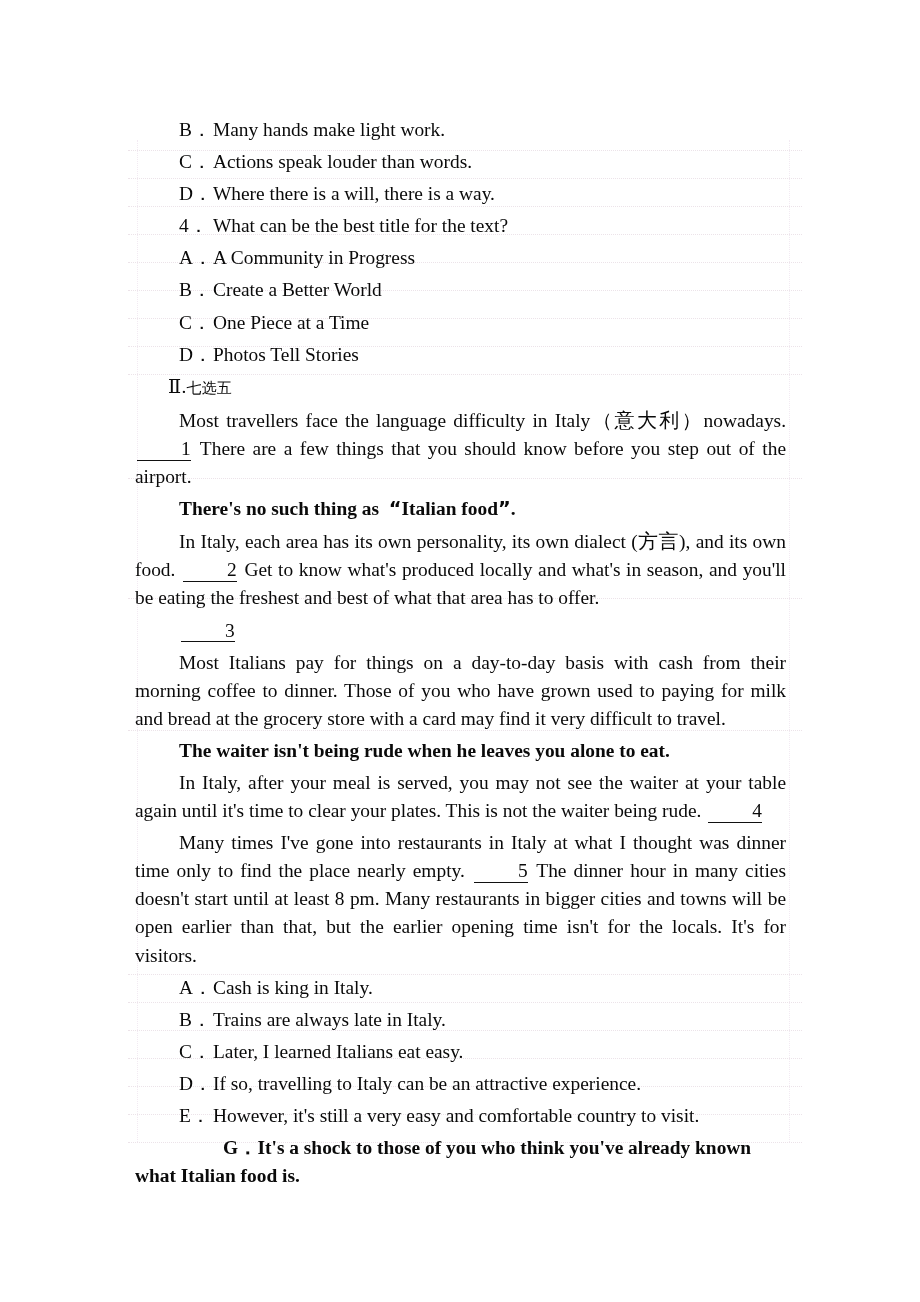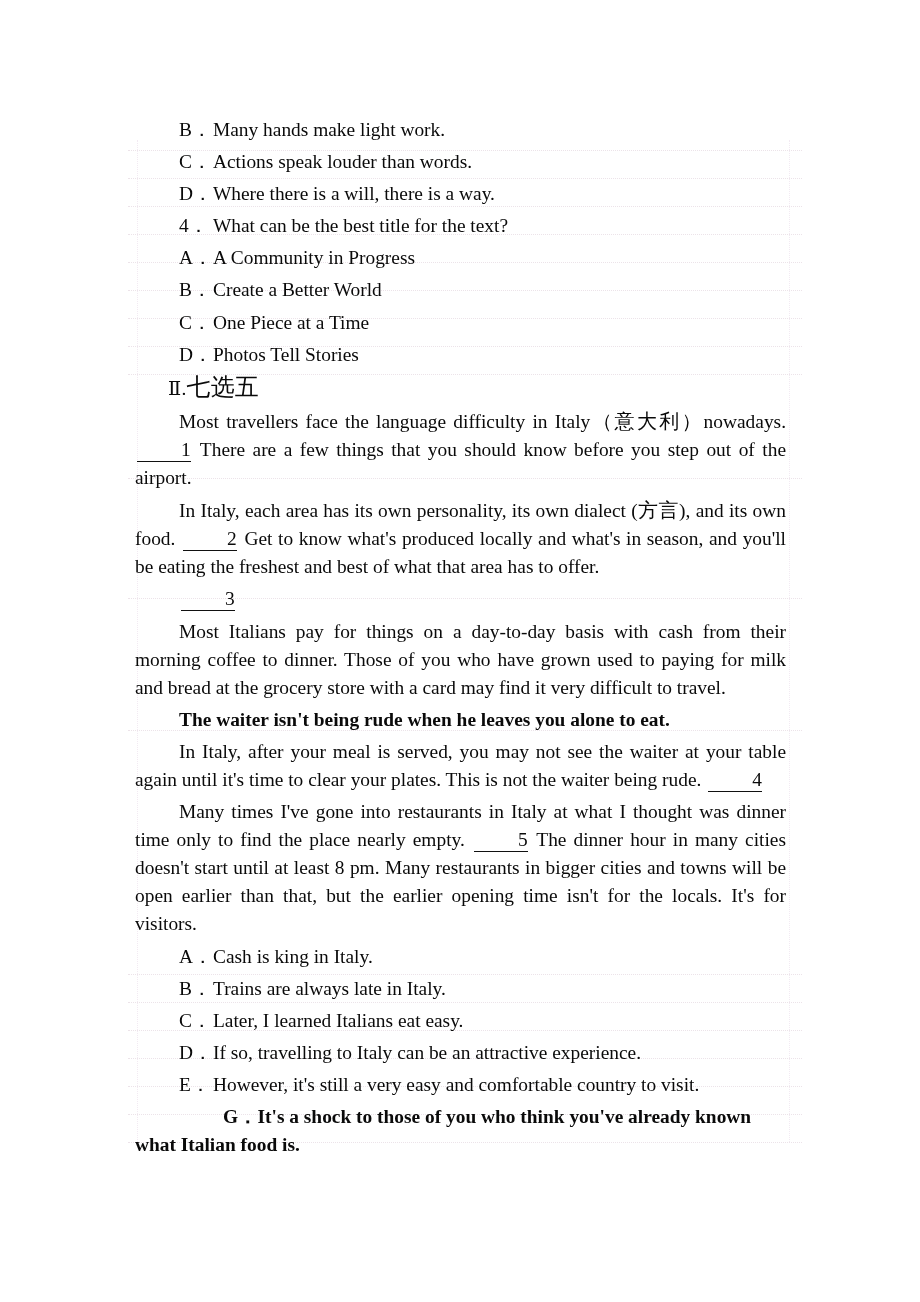--- a/index.html
+++ b/index.html
@@ -85,21 +85,21 @@
   }
 
   
   .section-head {
     padding-left: 33px;
     white-space: nowrap;
     letter-spacing: .2px;
   }
   .section-head .cjk {
     font-family: Liberation Sans, sans-serif;
-    font-size: 24px;
+    font-size: 15px;
   }
 
   
   .para {
     text-align: justify;
     text-align-last: left;
     text-indent: 44px;
     hyphens: none;
   }
 
@@ -190,20 +190,21 @@
   <div class="line-opt">
     <span class="mark">D．</span><span>Photos Tell Stories</span>
   </div>
 
   <div class="section-head">
     <span>Ⅱ</span><span>.</span><span class="cjk">七选五</span>
   </div>
 
   <p class="para"><span>Most travellers face the language difficulty in Italy（</span><span class="cjk-inline">意大利</span><span>）nowadays.</span> <span class="blank">1</span> <span>There are a few things that you should know before you step out of the airport.</span></p>
 
+  <p class="heading-bold"><span>There's no such thing as</span>&nbsp; <span class="cjkq">“</span><span>Italian food</span><span class="cjkq">”</span><span>.</span></p>
 
   <p class="para"><span>In Italy, each area has its own personality, its own dialect (</span><span class="cjk-inline">方言</span><span>), and its own food.</span> <span class="blank">2</span> <span>Get to know what's produced locally and what's in season, and you'll be eating the freshest and best of what that area has to offer.</span></p>
 
   <p class="blank-line"><span class="blank">3</span></p>
 
   <p class="para">Most Italians pay for things on a day-to-day basis with cash from their morning coffee to dinner. Those of you who have grown used to paying for milk and bread at the grocery store with a card may find it very difficult to travel.</p>
 
   <p class="heading-bold">The waiter isn't being rude when he leaves you alone to eat.</p>
 
   <p class="para"><span>In Italy, after your meal is served, you may not see the waiter at your table again until it's time to clear your plates. This is not the waiter being rude.</span> <span class="blank">4</span></p>

